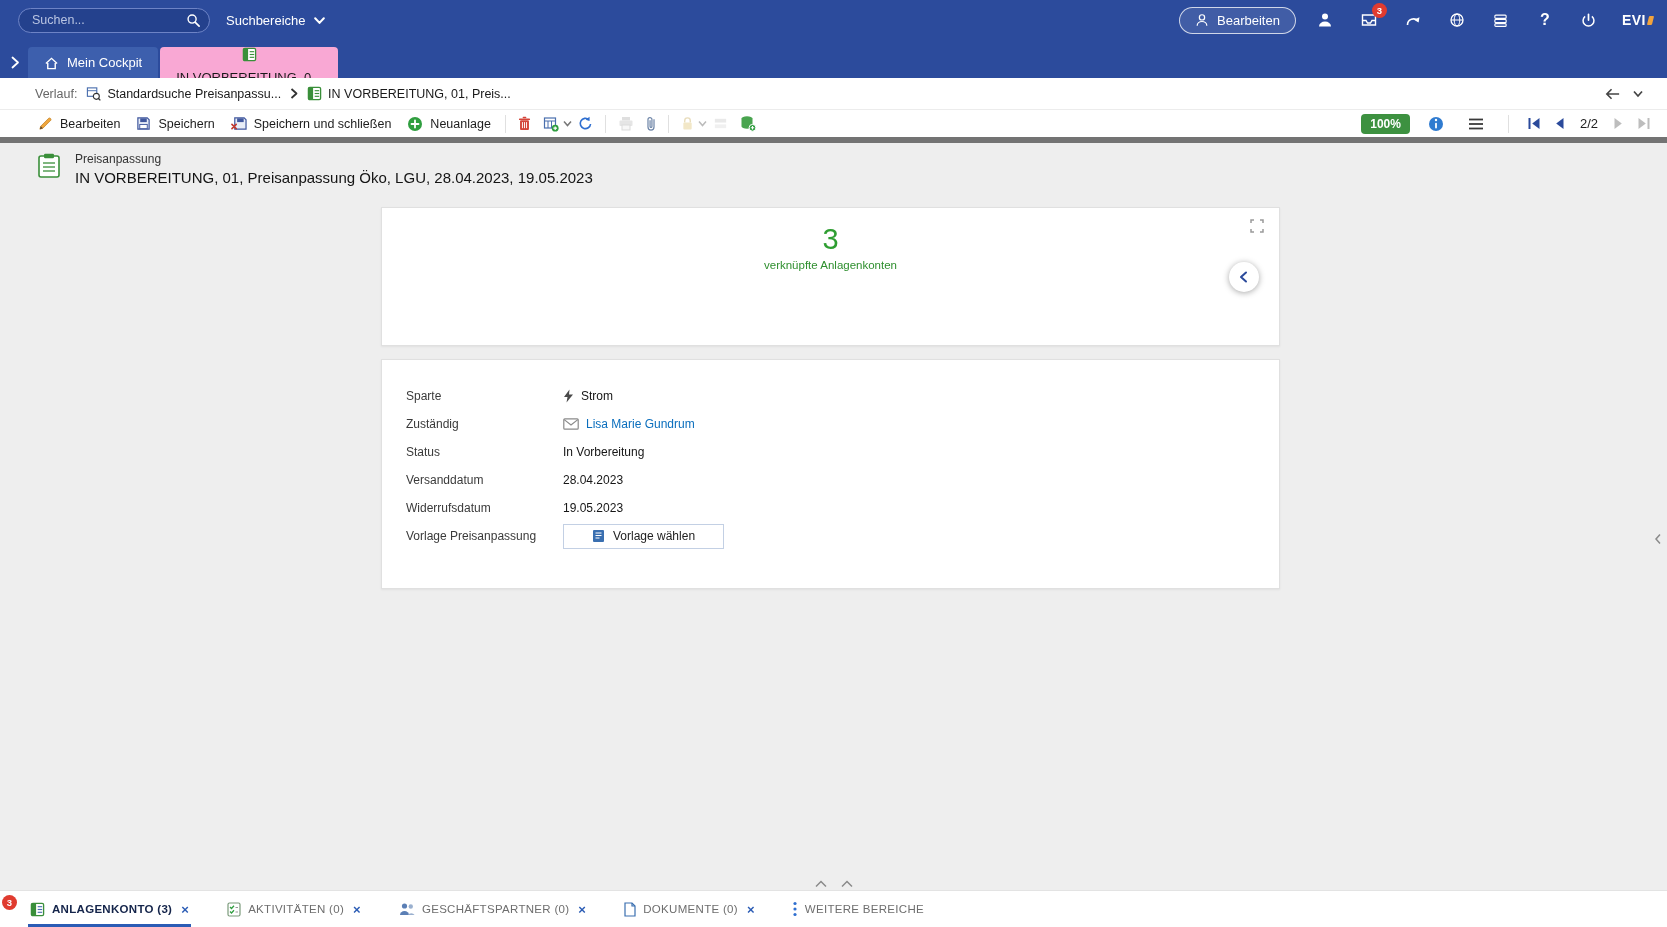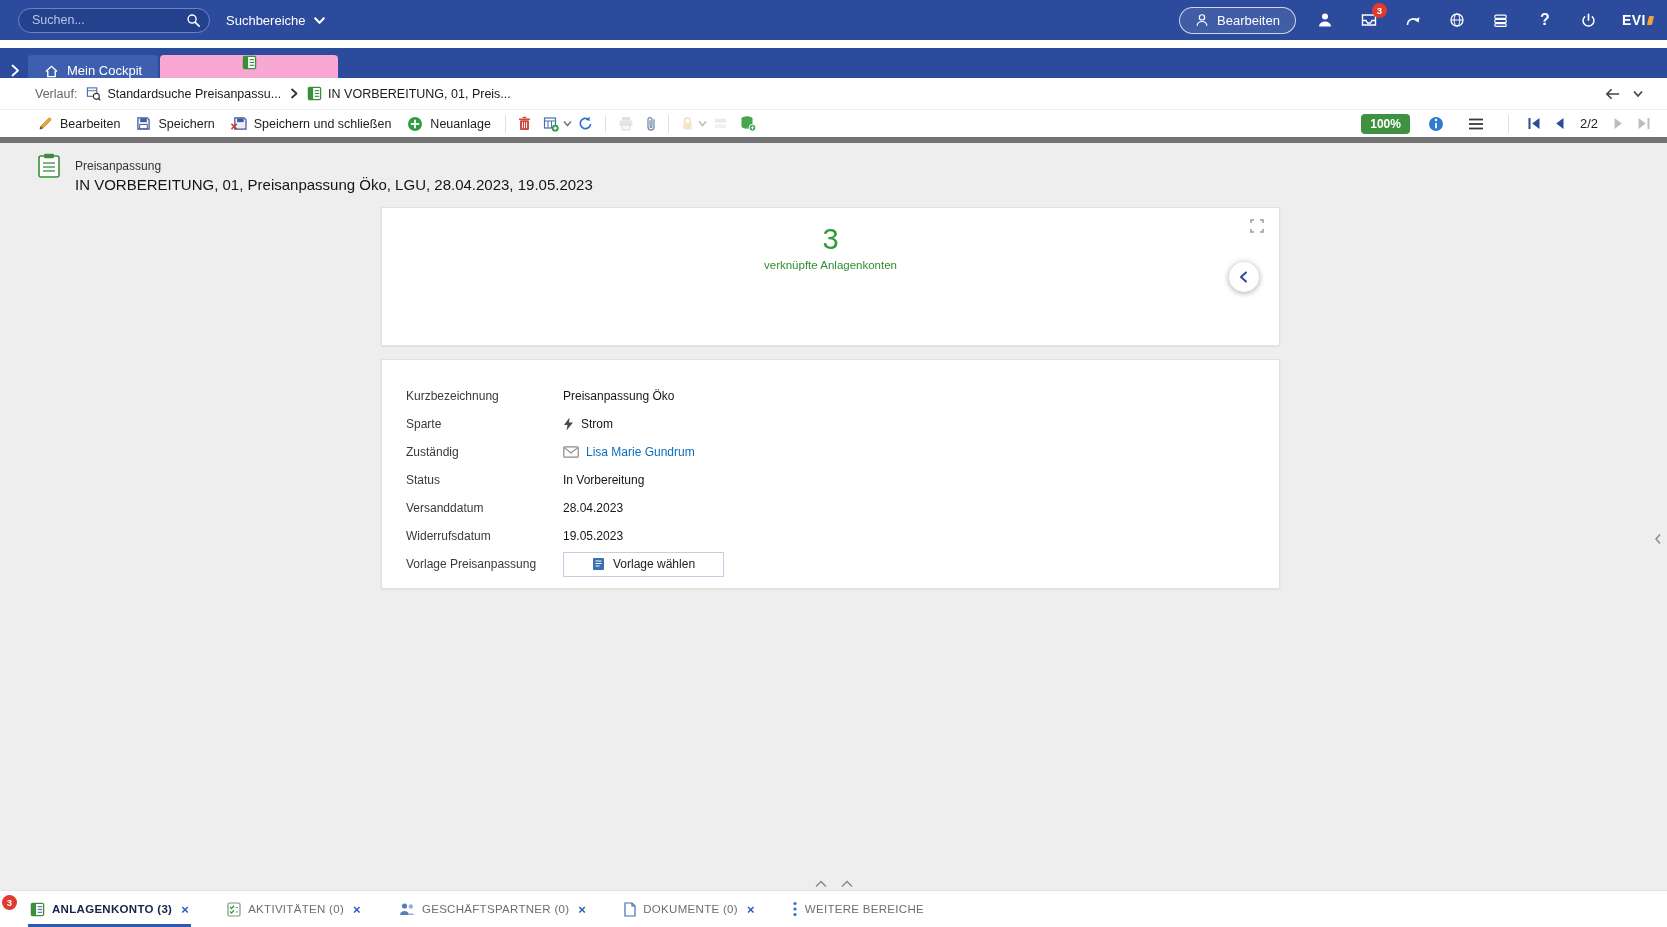--- a/index.html
+++ b/index.html
@@ -16,21 +16,21 @@
   .search-areas { display:flex; align-items:center; gap:7px; font-size:13px; cursor:pointer; padding:4px 2px; }
   .topbar-spacer { flex:1; }
   .assistant-pill { display:flex; align-items:center; gap:8px; border:1px solid rgba(255,255,255,.75); background:rgba(255,255,255,.10); border-radius:15px; padding:5px 15px; font-size:13px; cursor:pointer; }
   .topbar-icon { width:30px; height:28px; display:flex; align-items:center; justify-content:center; position:relative; cursor:pointer; }
   .topbar-icon.help { font-size:16px; font-weight:bold; }
   .badge-red { position:absolute; top:-3px; right:-3px; background:#e03b2f; color:#fff; border-radius:8px; font-size:9.5px; min-width:15px; height:15px; line-height:15px; text-align:center; font-weight:bold; padding:0 3px; }
   .brand { font-size:14px; font-weight:bold; letter-spacing:.5px; display:flex; align-items:center; margin-left:4px; }
   .brand-mark { width:5px; height:9px; background:#f2a33c; margin:1px 0 0 2px; transform:skewX(-14deg); border-radius:1px; }
 
   
-  .tabrow { position:absolute; top:48px; left:0; right:0; height:38px; background:#2c4b9c; display:flex; align-items:flex-end; padding-left:8px; }
+  .tabrow { position:absolute; top:40px; left:0; right:0; height:38px; background:#2c4b9c; display:flex; align-items:flex-end; padding-left:8px; }
   .expand-caret { margin:0 8px 9px 2px; cursor:pointer; }
   .tab { height:31px; display:flex; align-items:center; gap:8px; padding:0 16px; font-size:13px; border-radius:4px 4px 0 0; cursor:pointer; }
   .tab-cockpit { background:#3d5fad; color:#fff; margin-right:2px; }
   .tab-active { background:#f9a8d4; color:#1a1a1a;flex-direction:column; }
   .tab-close { font-weight:bold; font-size:13px; color:#333; margin-left:8px; cursor:pointer; line-height:1; }
 
   
   .crumbbar { position:absolute; top:78px; left:0; right:0; height:32px; background:#fff; display:flex; align-items:center; gap:9px; padding:0 24px 0 35px; font-size:12.5px; border-bottom:1px solid #ececec; }
   .crumb-label { color:#666; }
   .crumb { display:flex; align-items:center; gap:6px; color:#1a1a1a; cursor:pointer; }
@@ -45,21 +45,21 @@
   .mini-caret { margin-left:-2px; cursor:pointer; }
   .vsep { width:1px; height:18px; background:#e0e0e0; margin:0 6px; }
   .toolbar-right { margin-left:auto; display:flex; align-items:center; gap:12px; }
   .zoom-badge { background:#3d9140; color:#fff; border-radius:4px; padding:3px 9px; font-size:12px; font-weight:bold; }
   .nav-cluster { display:flex; align-items:center; gap:13px; }
   .page-ind { font-size:13px; color:#222; margin:0 2px; }
 
   
   .content { position:absolute; top:143px; bottom:37px; left:0; right:0; background:#eeeeee; }
   .record-header { position:absolute; top:9px; left:36px; display:flex; gap:13px; align-items:flex-start; }
-  .record-type { font-size:12px; color:#333; margin-bottom:3px;margin-top:7px; }
+  .record-type { font-size:12px; color:#333; margin-bottom:3px; }
   .record-title { font-size:15px; color:#141414; }
 
   .kpi-card { position:absolute; left:381px; top:64px; width:899px; height:139px; background:#fff; border:1px solid #e0e0e0; box-shadow:0 1px 2px rgba(0,0,0,.06); }
   .kpi-center { padding-top:14px; text-align:center; }
   .kpi-value { font-size:29px; color:#2f9e32; line-height:34px; cursor:pointer; }
   .kpi-label { font-size:11.5px; color:#2f8f2f; margin-top:3px; }
   .kpi-expand { position:absolute; top:10px; right:14px; cursor:pointer; }
   .kpi-collapse { position:absolute; right:20px; top:50%; transform:translateY(-50%); width:30px; height:30px; border-radius:50%; background:#fff; box-shadow:0 1px 6px rgba(0,0,0,.35); display:flex; align-items:center; justify-content:center; cursor:pointer; }
 
   .form-card { position:absolute; left:381px; top:216px; width:899px; height:230px; background:#fff; border:1px solid #e0e0e0; box-shadow:0 1px 2px rgba(0,0,0,.06); padding:22px 0 0 24px; }
@@ -431,24 +431,20 @@
     </span>
     <span class="kpi-collapse">
       <svg width="12" height="12" viewBox="0 0 12 12">
           <path d="M8 1.5 L3 6 L8 10.5" fill="none" stroke="#2b4a9b" stroke-width="2" stroke-linecap="round" stroke-linejoin="round"></path>
         </svg>
     </span>
   </section>
 
   <section class="form-card">
     <div class="frow">
-      <span class="flabel">Kurzbezeichnung</span>
-      <span class="fvalue">Preisanpassung Öko</span>
-    </div>
-    <div class="frow">
       <span class="flabel">Sparte</span>
       <span class="fvalue">
         <span>
           <svg width="11" height="14" viewBox="0 0 11 14">
               <path d="M6.5 0.5 L1 8 h3.5 L3.5 13.5 L10 5.5 H6 z" fill="#4a4a4a"></path>
             </svg>
         </span>
         <span>Strom</span>
       </span>
     </div>

